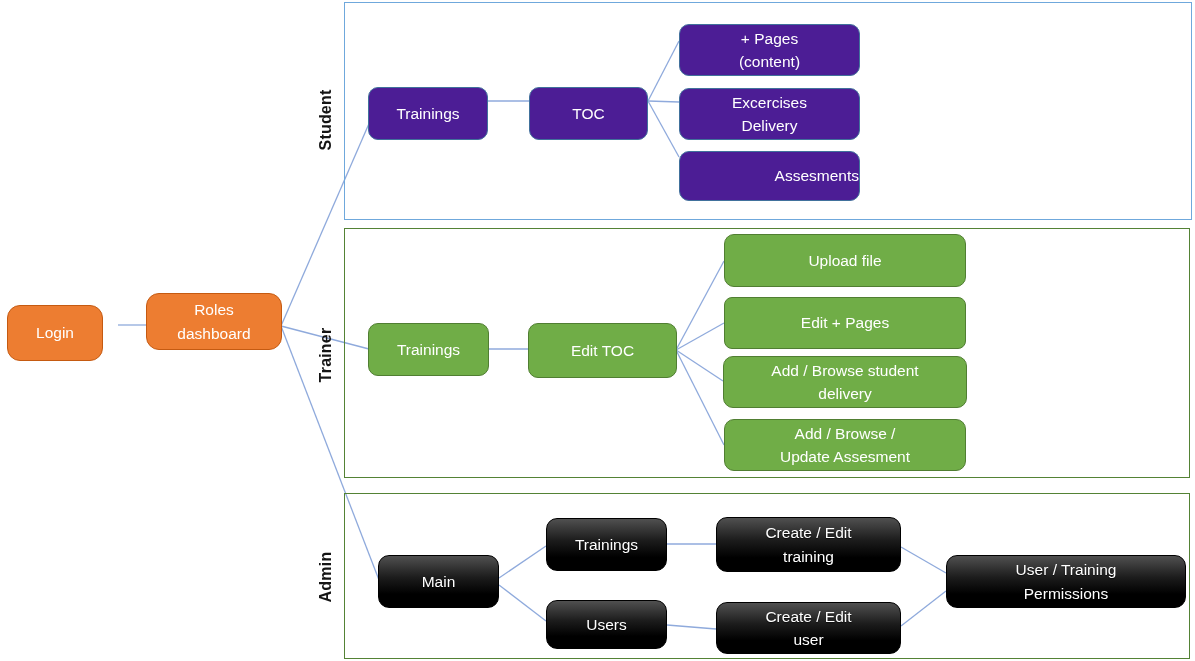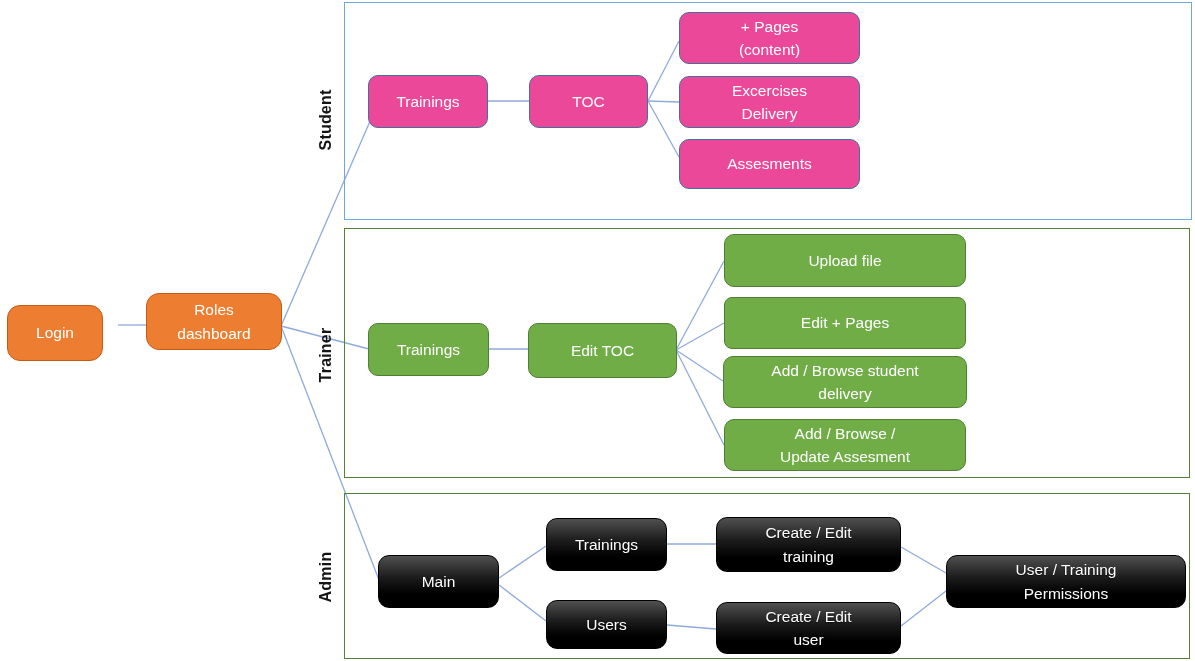--- a/index.html
+++ b/index.html
@@ -51,23 +51,24 @@
     line-height: 1.5;
   }
   .node-label { white-space: pre-line; }
 
   .node-orange {
     background: #ED7D31;
     border: 1.6px solid #C55A11;
     border-radius: 13px;
   }
   .node-blue {
-    background: #ec4899;
+    background: #4c1d95;
     border: 1.6px solid #41719C;
     border-radius: 10px;
+    margin-top: 12px;
   }
   .node-green {
     background: #70AD47;
     border: 1.6px solid #507E32;
     border-radius: 10px;
   }
   .node-black {
     background: linear-gradient(180deg, #505050 0%, #1c1c1c 42%, #000000 75%);
     border: 1px solid #000000;
     border-radius: 11px;
@@ -124,21 +125,21 @@
     <span class="node-label">TOC</span>
   </div>
   <div class="node node-blue" style="left:679px; top:12px; width:181px; height:52px;">
     <span class="node-label">+ Pages
 (content)</span>
   </div>
   <div class="node node-blue" style="left:679px; top:76px; width:181px; height:52px;">
     <span class="node-label">Excercises
 Delivery</span>
   </div>
-  <div class="node node-blue" style="left:679px; top:139px; width:181px; height:50px;">
+  <div class="node node-blue" style="left:679px; top:139px; width:181px; height:50px;justify-content:flex-end;">
     <span class="node-label">Assesments</span>
   </div>
 
   <div class="node node-green" style="left:368px; top:323px; width:121px; height:53px;">
     <span class="node-label">Trainings</span>
   </div>
   <div class="node node-green" style="left:528px; top:323px; width:149px; height:55px;">
     <span class="node-label">Edit TOC</span>
   </div>
   <div class="node node-green" style="left:724px; top:234px; width:242px; height:53px;">

